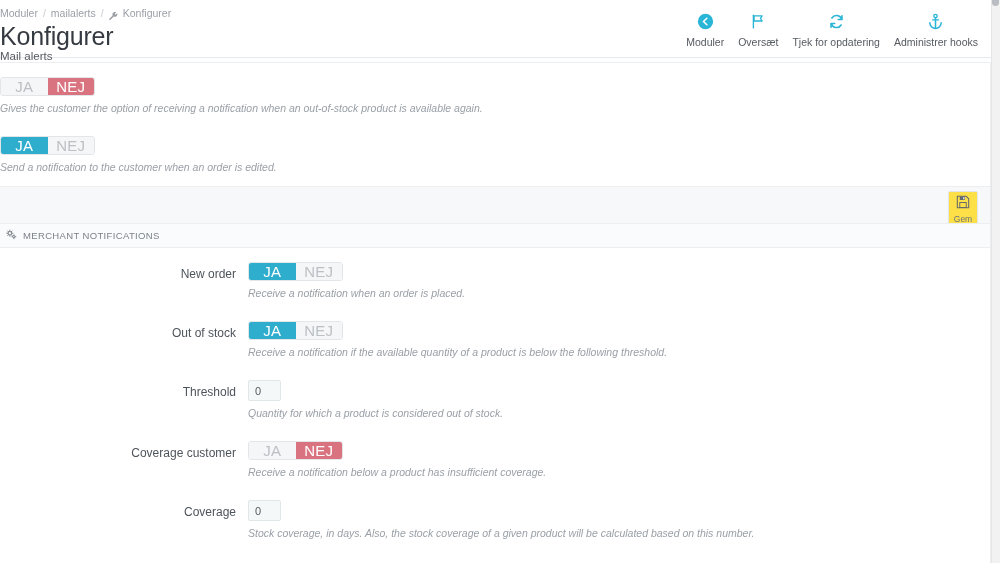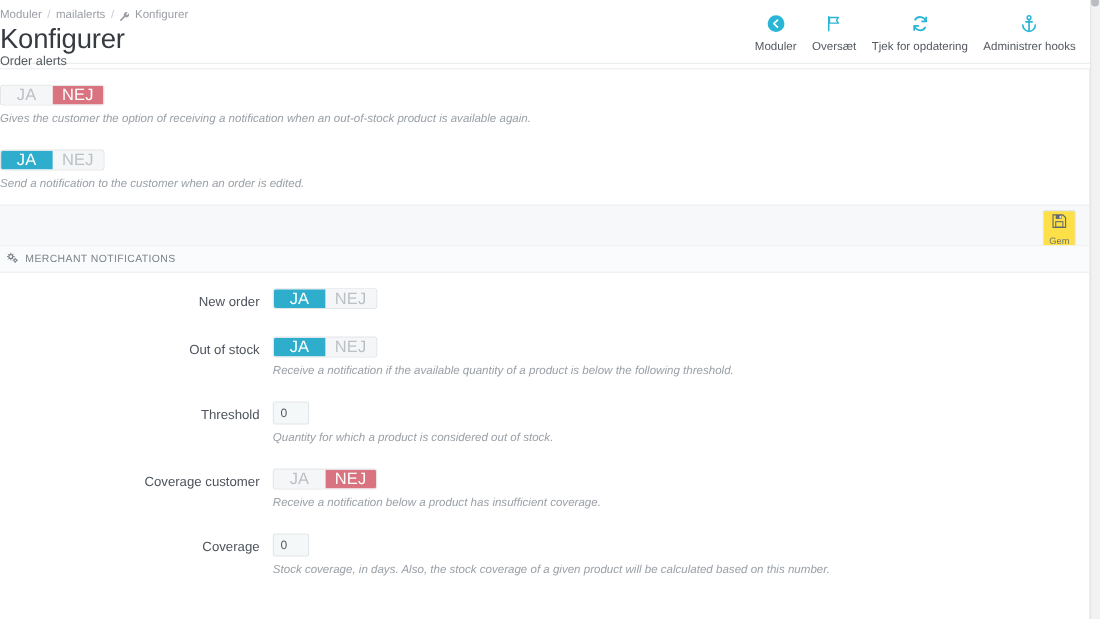--- a/index.html
+++ b/index.html
@@ -143,21 +143,21 @@
       <span class="sep">/</span>
       <span class="wrench-icon">
         <svg viewBox="0 0 16 16" width="9" height="9">
             <path fill="#9b9fa6" d="M14.7 2.6a.4.4 0 0 0-.66-.15l-2.1 2.1-1.4-.25-.25-1.4 2.1-2.1A.4.4 0 0 0 12.2.15 4.5 4.5 0 0 0 6.5 6.1L.7 11.9a1.4 1.4 0 0 0 2 2l5.8-5.8a4.5 4.5 0 0 0 6.2-5.5z"></path>
           </svg>
       </span>
       <span>Konfigurer</span>
     </div>
 
     <div class="page-title">Konfigurer</div>
-    <div class="page-subtitle">Order alerts</div>
+    <div class="page-subtitle">Mail alerts</div>
 
     <div class="header-actions">
 
       <a class="hact" href="#">
         <span class="gi">
           <svg viewBox="0 0 20 20" width="17" height="17">
             <circle cx="10" cy="10" r="9" class="ic-blue"></circle>
             <path d="M11.6 6.2 7.6 10l4 3.8" stroke="#fff" stroke-width="1.8" fill="none" stroke-linecap="round" stroke-linejoin="round"></path>
           </svg>
         </span>
@@ -259,20 +259,21 @@
 
     <div class="panel-body">
 
       <div class="frow">
         <div class="flabel">New order</div>
         <div class="fctl">
           <div class="switch">
             <div class="opt on-yes">JA</div>
             <div class="opt">NEJ</div>
           </div>
+          <div class="fhelp">Receive a notification when an order is placed.</div>
         </div>
       </div>
 
       <div class="rowgap"></div>
 
       <div class="frow">
         <div class="flabel">Out of stock</div>
         <div class="fctl">
           <div class="switch">
             <div class="opt on-yes">JA</div>

